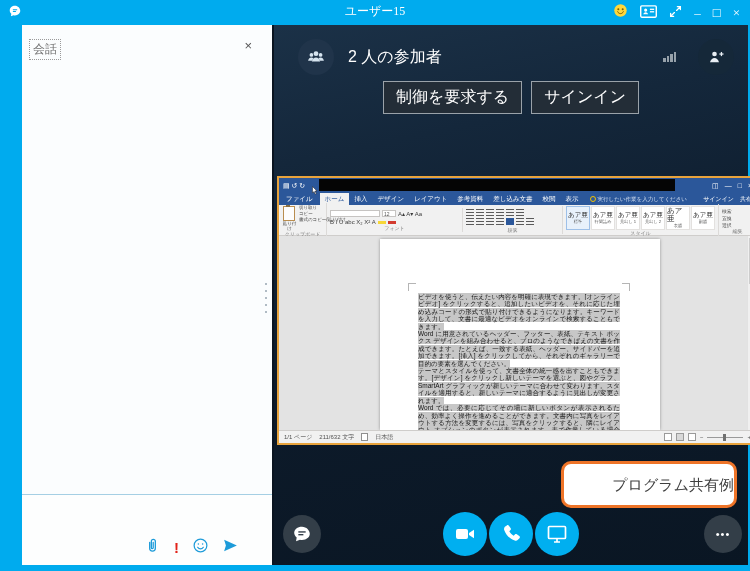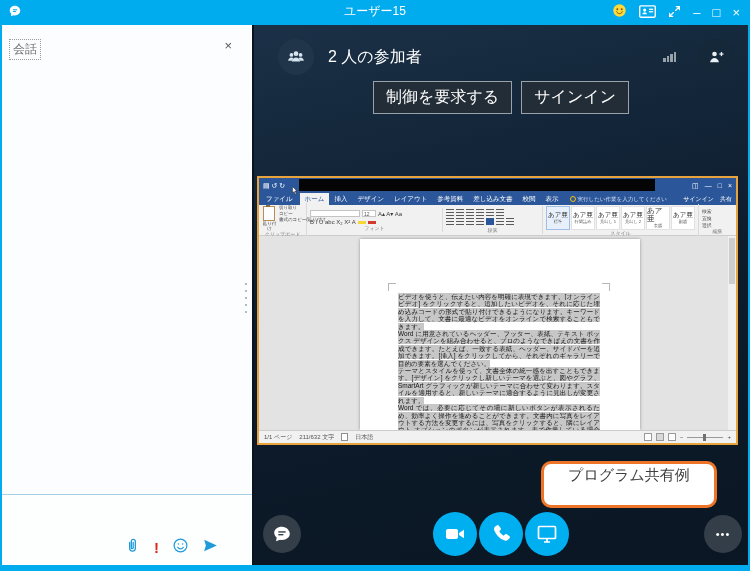--- a/index.html
+++ b/index.html
@@ -1,27 +1,27 @@
 <!DOCTYPE html>
 <html><head>
 <meta charset="utf-8">
 <style>
   html,body{margin:0;padding:0;}
   body{width:750px;height:571px;font-family:"Liberation Sans","DejaVu Sans",sans-serif;overflow:hidden;}
   .window{position:relative;width:750px;height:571px;background:#00abee;}
   
-  .titlebar{position:absolute;top:0;left:0;right:0;height:23px;display:flex;align-items:center;}
+  .titlebar{position:absolute;top:0;left:0;right:0;height:23px;display:flex;align-items:center;font-family:Liberation Serif, serif;}
   .tb-title{position:absolute;left:0;right:0;text-align:center;color:#fff;font-size:12px;}
   .tb-left{position:absolute;left:8px;top:4px;}
   .tb-right{position:absolute;right:10px;top:0;height:25px;display:flex;align-items:center;gap:12px;}
   .tb-glyph{color:#fff;font-size:13px;line-height:1;}
   
   .content{position:absolute;top:25px;left:2px;right:2px;bottom:6px;display:flex;}
   
-  .chat{width:250px;background:#fbfdfe;position:relative;}
+  .chat{width:250px;background:#fbfdfe;position:relative;margin-left:20px;}
   .chat-title{position:absolute;left:7px;top:14px;font-size:12px;color:#6f6f6f;border:1px dotted #9a9a9a;padding:1px 3px;}
   .chat-close{position:absolute;right:20px;top:14px;font-size:13px;color:#555;line-height:1;}
   .resize-dots{position:absolute;right:5px;top:258px;display:flex;flex-direction:column;gap:5px;}
   .resize-dots i{width:2px;height:2px;background:#97a5b0;border-radius:50%;}
   .composer{position:absolute;top:469px;left:0;right:0;bottom:0;border-top:1px solid #a5cfe4;background:#fdfefe;}
   .composer-icons{position:absolute;bottom:7px;right:33px;display:flex;align-items:center;gap:13px;}
   .alert-glyph{color:#e2231a;font-weight:bold;font-size:15px;line-height:1;}
   
   .stage{flex:1;position:relative;border-left:2px solid #0a1420;
          background:linear-gradient(168deg,#1b3147 0%,#14273b 22%,#0d1b2b 55%,#0a1623 100%);padding-left:9px;}
@@ -77,21 +77,21 @@
   .w-thumb{position:absolute;right:1px;top:2px;width:6px;height:46px;background:#cdcdcd;}
   .w-status{height:12px;background:#f1f1f1;border-top:1px solid #cfcdcb;display:flex;align-items:center;justify-content:space-between;padding:0 5px;font-size:6px;color:#515151;}
   .ws-left{display:flex;align-items:center;gap:7px;white-space:nowrap;}
   .proof{width:5px;height:6px;border:1px solid #8f8f8f;background:#fff;}
   .ws-right{display:flex;align-items:center;gap:4px;}
   .view{width:6px;height:6px;border:1px solid #9a9a9a;background:#fff;}
   .view.sel2{background:#d8d8d8;}
   .zoombar{width:36px;height:1px;background:#9a9a9a;position:relative;}
   .zthumb{position:absolute;left:16px;top:-3px;width:3px;height:7px;background:#707070;}
   
-  .callout{position:absolute;left:287px;top:436px;width:170px;height:41px;background:#fff;border:3px solid #ee7428;border-radius:10px;display:flex;flex-direction:row;align-items:flex-start;justify-content:center;color:#3f3f3f;font-size:15px;line-height:1.45;}
+  .callout{position:absolute;left:287px;top:436px;width:170px;height:41px;background:#fff;border:3px solid #ee7428;border-radius:10px;display:flex;flex-direction:column;align-items:flex-end;justify-content:center;color:#3f3f3f;font-size:15px;line-height:1.45;}
   
   .cbtn{border-radius:50%;display:flex;align-items:center;justify-content:center;position:absolute;}
   .dark38{width:38px;height:38px;background:#333e48;}
   .blue44{width:44px;height:44px;background:#00aff0;}
   .btn-chat{left:9px;bottom:12px;}
   .btn-more{right:6px;bottom:12px;color:#fff;font-size:11px;letter-spacing:1px;}
   .trio{position:absolute;left:50%;transform:translateX(-50%);bottom:9px;display:flex;gap:2px;}
   .trio .cbtn{position:relative;}
 </style>
 </head>

